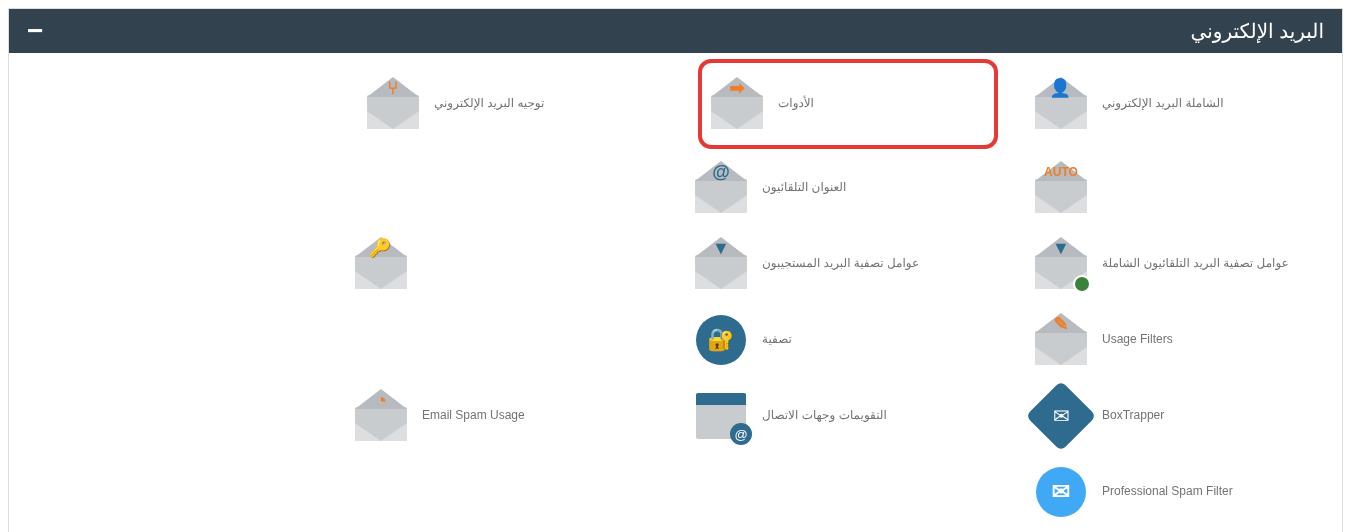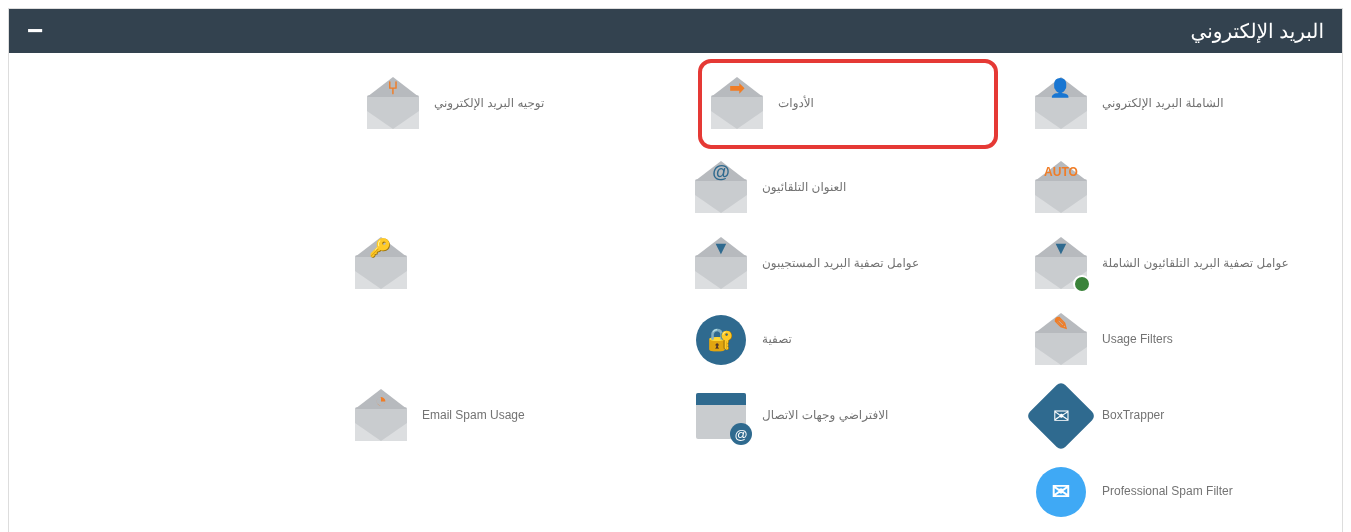--- a/index.html
+++ b/index.html
@@ -298,21 +298,21 @@
       <div class="row">
         <div class="item">
           <span class="label">BoxTrapper</span>
           <div class="icon-wrap">
             <div class="square-icon">
                 <span class="inner">✉</span>
               </div>
           </div>
         </div>
         <div class="item">
-          <span class="label">الافتراضي وجهات الاتصال</span>
+          <span class="label">التقويمات وجهات الاتصال</span>
           <div class="icon-wrap">
             <div class="calendar-icon">
                 <div class="top"></div>
                 <div class="at">@</div>
               </div>
           </div>
         </div>
         <div class="item">
           <span class="label">Email Spam Usage</span>
           <div class="icon-wrap">

